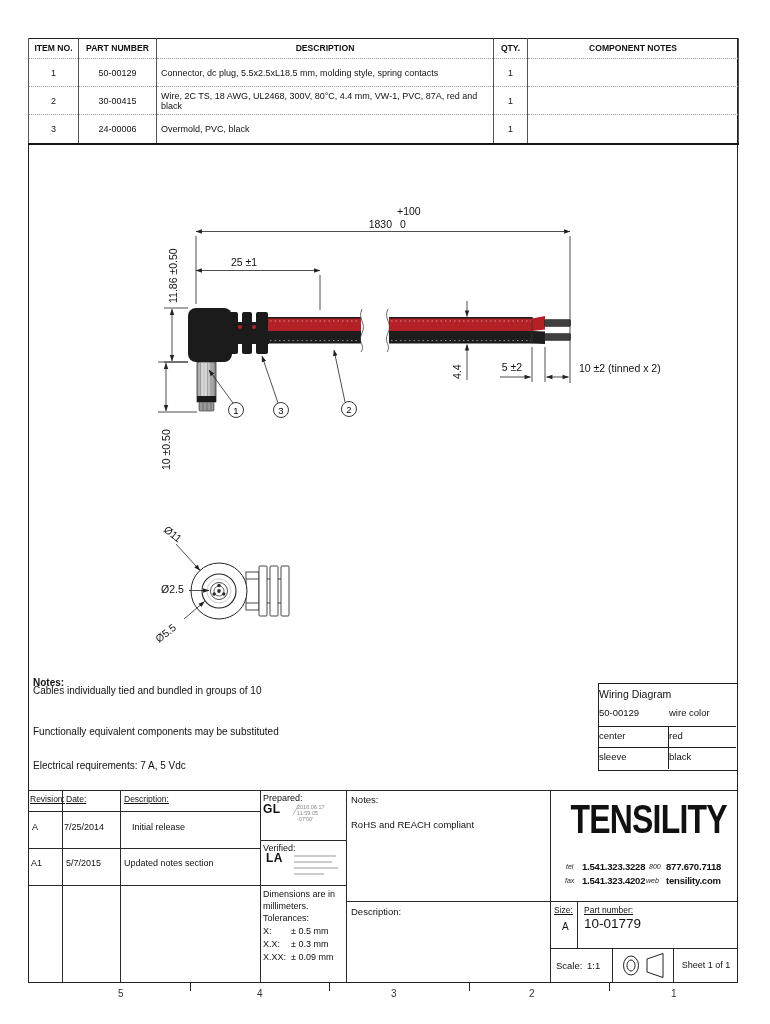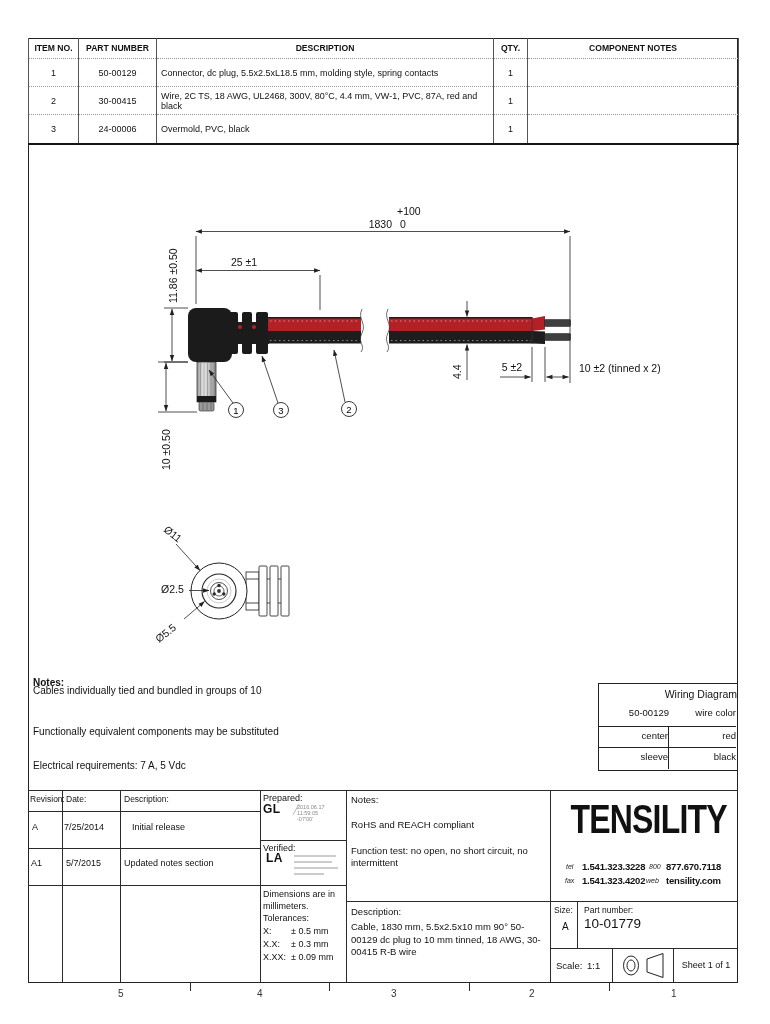--- a/index.html
+++ b/index.html
@@ -11,34 +11,34 @@
   table.bom{position:absolute;left:28px;top:38px;width:710px;border-collapse:collapse;table-layout:fixed;}
   table.bom th{font-size:8.6px;font-weight:600;border-left:1px solid #555;border-right:1px solid #555;
     border-bottom:1px dotted #999;height:20px;text-align:center;padding:0 2px;}
   table.bom td{font-size:9px;border-left:1px solid #555;border-right:1px solid #555;
     border-bottom:1px dotted #999;height:27px;padding:0 4px;vertical-align:middle;}
   table.bom tr.last td{border-bottom:2.6px solid #151515;height:28px;}
   td.c{text-align:center;} td.l{text-align:left;}
   
   .vl,.hl,.tick{background:#2a2a2a;}
   
-  .t8{font-size:8.5px;} .t9{font-size:9px;} .t95{font-size:9.5px;} .t10{font-size:10px;}
+  .t8{font-size:8.5px;text-decoration:underline;} .t9{font-size:9px;} .t95{font-size:9.5px;} .t10{font-size:10px;}
   .sig{font-size:5.5px;line-height:6.3px;color:#8a8a8a;}
   .initials{font-size:12px;letter-spacing:.5px;font-weight:bold;}
   .brand{font-size:40px;font-weight:600;letter-spacing:-1px;transform:scaleX(.8);transform-origin:center;
     white-space:nowrap;text-align:center;width:184px;}
   .itl{font-size:7px;font-style:italic;color:#222;}
   .cv{font-size:9.5px;font-weight:700;letter-spacing:-.2px;}
   .partnum{font-size:13.5px;font-weight:500;text-align:center;}
   .zone{font-size:10px;color:#333;}
   .notesblk div{font-size:10px;}
   .notesblk .nt{font-weight:700;}
   
   .wiring{left:598px;top:683px;width:140px;height:88px;border:1.4px solid #222;box-sizing:border-box;}
-  .wiring .cell{position:absolute;font-size:9.5px;text-align:right;}
+  .wiring .cell{position:absolute;font-size:9.5px;text-align:left;}
   .wiring .wt{font-size:10.5px;width:100%;top:4px;}
   
   .dim{stroke:#222;stroke-width:.8;fill:none;}
   .dimt{font-size:10.5px;fill:#111;}
   .thin{stroke:#333;stroke-width:.9;fill:#fff;}
   svg text{font-family:"Liberation Sans",sans-serif;}
 </style>
 </head>
 <body>
 
@@ -276,23 +276,21 @@
   <div class="abs t9" style="left:263px;top:913px">Tolerances:</div>
   <div class="abs t9" style="left:263px;top:926px">X:</div>
   <div class="abs t9" style="left:291px;top:926px">± 0.5 mm</div>
   <div class="abs t9" style="left:263px;top:939px">X.X:</div>
   <div class="abs t9" style="left:291px;top:939px">± 0.3 mm</div>
   <div class="abs t9" style="left:263px;top:952px">X.XX:</div>
   <div class="abs t9" style="left:291px;top:952px">± 0.09 mm</div>
 
   <div class="abs t95" style="left:351px;top:794px">Notes:</div>
   <div class="abs t95" style="left:351px;top:819px">RoHS and REACH compliant</div>
-  <div class="abs t95" style="left:351px;top:845px;width:196px;line-height:12px">Function test: no open, no short circuit, no intermittent</div>
   <div class="abs t95" style="left:351px;top:906px">Description:</div>
-  <div class="abs t95" style="left:351px;top:921px;width:198px;line-height:12.5px">Cable, 1830 mm, 5.5x2.5x10 mm 90° 50-00129 dc plug to 10 mm tinned, 18 AWG, 30-00415 R-B wire</div>
 
   <div class="abs brand" style="left:552px;top:797px">TENSILITY</div>
   <div class="abs itl" style="left:566px;top:863px">tel</div>
   <div class="abs cv" style="left:582px;top:861px">1.541.323.3228</div>
   <div class="abs itl" style="left:649px;top:863px">800</div>
   <div class="abs cv" style="left:666px;top:861px">877.670.7118</div>
   <div class="abs itl" style="left:565px;top:877px">fax</div>
   <div class="abs cv" style="left:582px;top:875px">1.541.323.4202</div>
   <div class="abs itl" style="left:646px;top:877px">web</div>
   <div class="abs cv" style="left:666px;top:875px">tensility.com</div>

